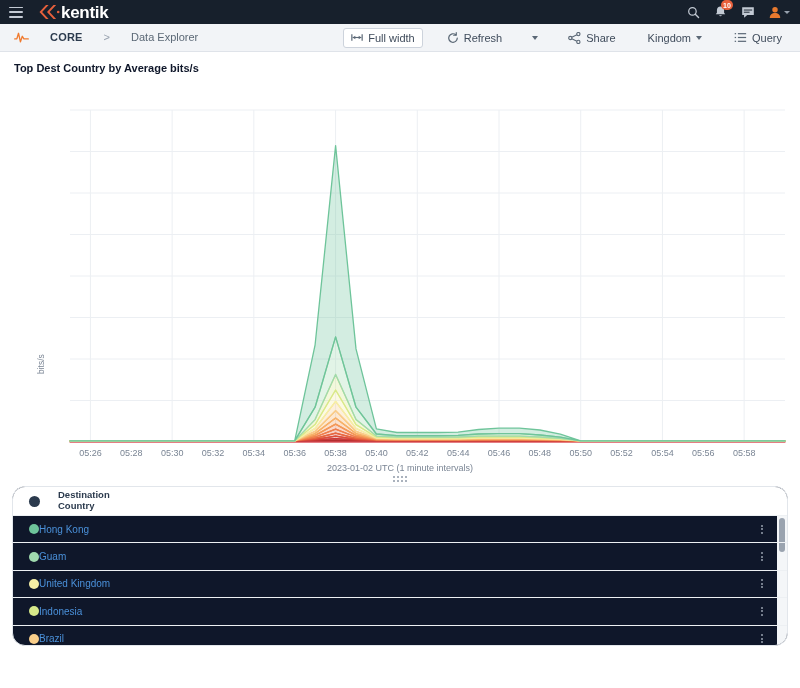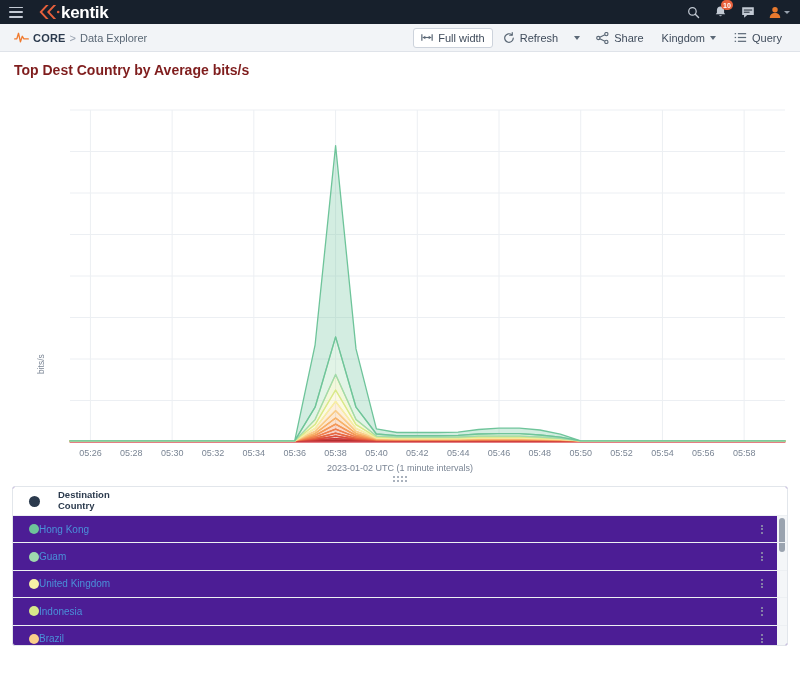--- a/index.html
+++ b/index.html
@@ -65,29 +65,29 @@
 
   
   .crumbbar {
     height: 28px;
     background: #f2f4f7;
     border-bottom: 1px solid #dfe3e9;
     display: flex;
     align-items: center;
     padding: 0 10px 0 14px;
   }
-  .crumb-left { display: flex; align-items: center; gap: 4px; }
+  .crumb-left { display: flex; align-items: flex-start; gap: 21px; }
   .crumb-core {
     font-size: 11px; font-weight: bold; color: #2b3a4d; letter-spacing: 0.2px;
     cursor: pointer;
   }
   .crumb-sep { font-size: 11px; color: #97a1ae; }
   .crumb-cur { font-size: 11px; color: #5b6876; cursor: pointer; }
 
-  .toolbar { margin-left: auto; display: flex; align-items: center; gap: 2px; }
+  .toolbar { margin-left: auto; display: flex; align-items: center; gap: 16px; }
   .tb-btn {
     display: flex; align-items: center; gap: 5px;
     height: 20px;
     padding: 0 7px;
     font-size: 11px;
     color: #3f4b5b;
     background: transparent;
     border: 1px solid transparent;
     border-radius: 3px;
     cursor: pointer;
@@ -99,21 +99,21 @@
     border-left: 3.5px solid transparent;
     border-right: 3.5px solid transparent;
     border-top: 4px solid #5b6876;
   }
   .tb-split { padding: 0 5px; }
 
   
   .chart-panel { position: relative; padding: 10px 0 0 0; height: 420px; }
   .chart-head { padding: 0 14px; position: relative; height: 34px; }
   .chart-title {
-    font-size: 14px; font-weight: bold; color: #7f1d1d;
+    font-size: 11px; font-weight: bold; color: #0f172a;
     line-height: 1.25;
   }
   .chart-sub { font-size: 9.5px; color: #7a8594; margin-top: 3px; }
   .chart-maintitle {
     position: absolute;
     left: 264px; top: 0;
     font-size: 16px;
     font-weight: bold;
     color: #14161a;
     white-space: nowrap;
@@ -151,22 +151,22 @@
     grid-template-columns: repeat(4, 2px);
     grid-template-rows: repeat(2, 2px);
     gap: 2px;
   }
   .dots-grid i { display:block; width: 2px; height: 2px; background: #aab2bd; }
 
   
   .table-panel {
     margin: 0 12px;
     border: 1px solid #e2e6eb;
-    border-radius: 3px;
-    background: #4c1d95;
+    border-radius: 13px;
+    background: #0f172a;
     height: 160px;
     overflow: hidden;
     position: relative;
   }
   .t-row {
     display: flex; align-items: center;
     height: 27.4px;
     border-bottom: 1px solid #edf0f3;
     padding-left: 16px;
     position: relative;

